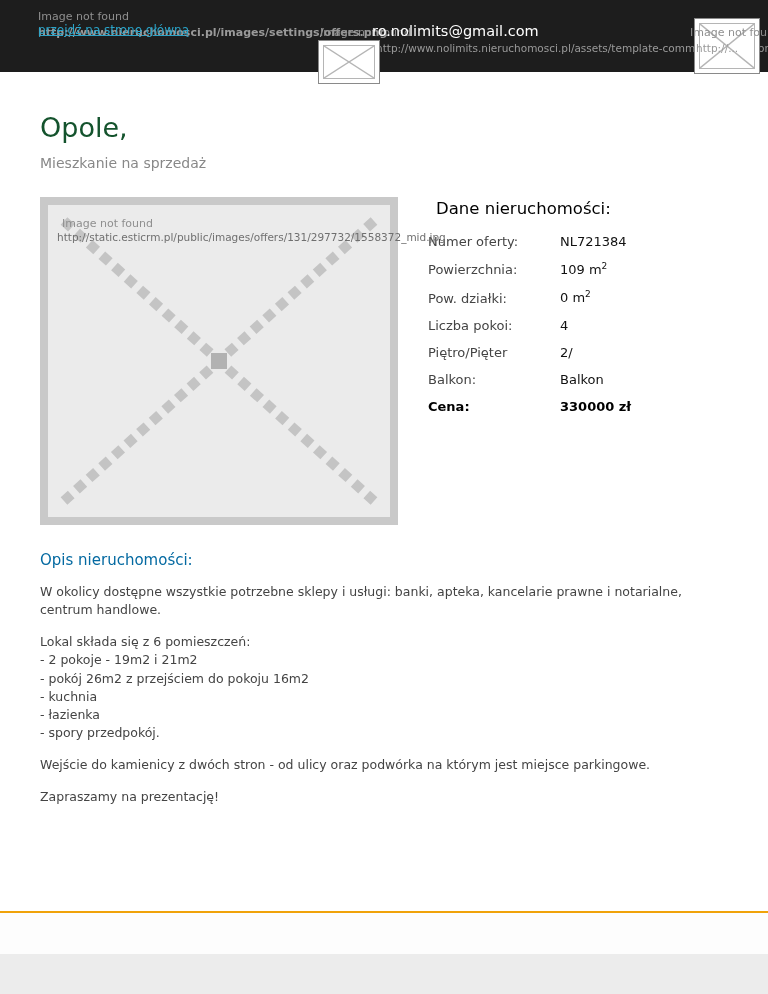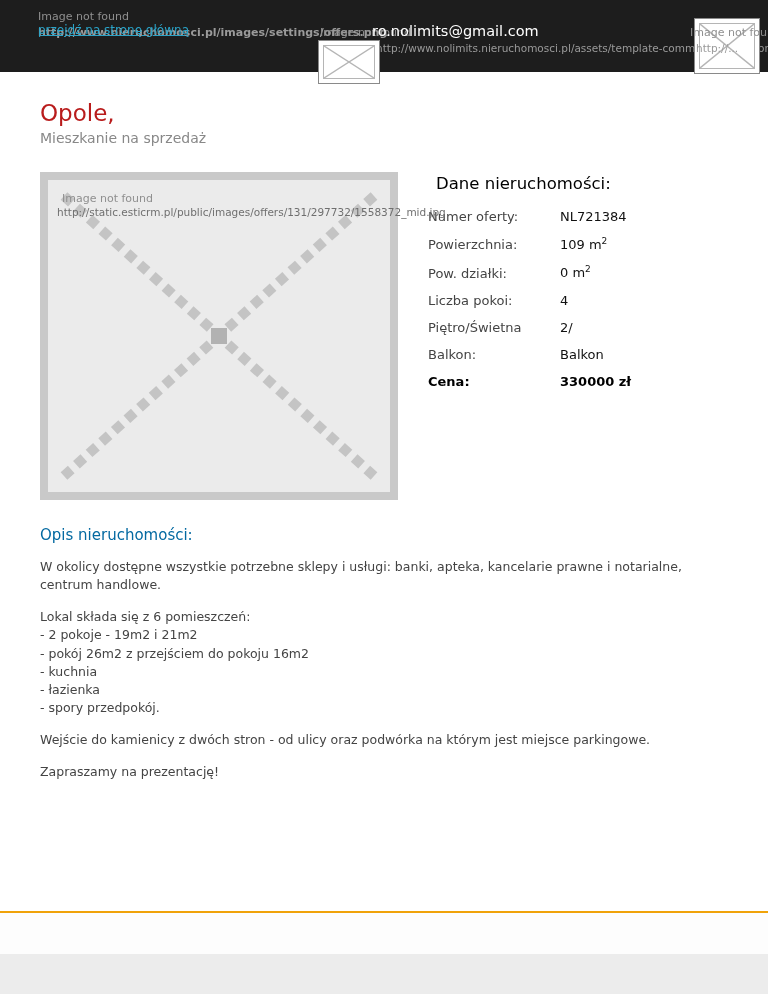--- a/index.html
+++ b/index.html
@@ -61,27 +61,27 @@
     font-size: 14.5px; color: #ffffff; white-space: nowrap;
     text-decoration: none; cursor: pointer;
   }
   .mail-url   { position: absolute; left: 376px; top: 42px; font-size: 10.5px; z-index: 2; }
   .right-alt  { position: absolute; left: 690px; top: 26px; z-index: 4; }
   .right-url  { position: absolute; left: 696px; top: 42px; font-size: 10.5px; z-index: 4; }
 
   
   .content { padding: 0 40px; }
   .city-title {
-    margin-top: 28px;
-    font-size: 23px;
+    margin-top: 40px;
+    font-size: 27px;
     font-weight: 400;
-    color: #b91c1c;
+    color: #14532d;
   }
   .subtitle {
-    margin-top: 4px;
+    margin-top: 12px;
     font-size: 14px;
     color: #888;
   }
 
   .main-row { display: flex; margin-top: 26px; }
 
   
   .photo-box {
     width: 358px; height: 328px;
     border: 8px solid #c9c9c9;
@@ -216,21 +216,21 @@
         <span class="detail-label"><span>Pow. działki:</span></span>
         <span class="detail-value"><span>0 m</span><sup>2</sup></span>
       </div>
 
       <div class="detail-row">
         <span class="detail-label"><span>Liczba pokoi:</span></span>
         <span class="detail-value"><span>4</span></span>
       </div>
 
       <div class="detail-row">
-        <span class="detail-label"><span>Piętro/Świetna</span></span>
+        <span class="detail-label"><span>Piętro/Pięter</span></span>
         <span class="detail-value"><span>2/</span></span>
       </div>
 
       <div class="detail-row">
         <span class="detail-label"><span>Balkon:</span></span>
         <span class="detail-value"><span>Balkon</span></span>
       </div>
 
 
       <div class="detail-row row-bold">

